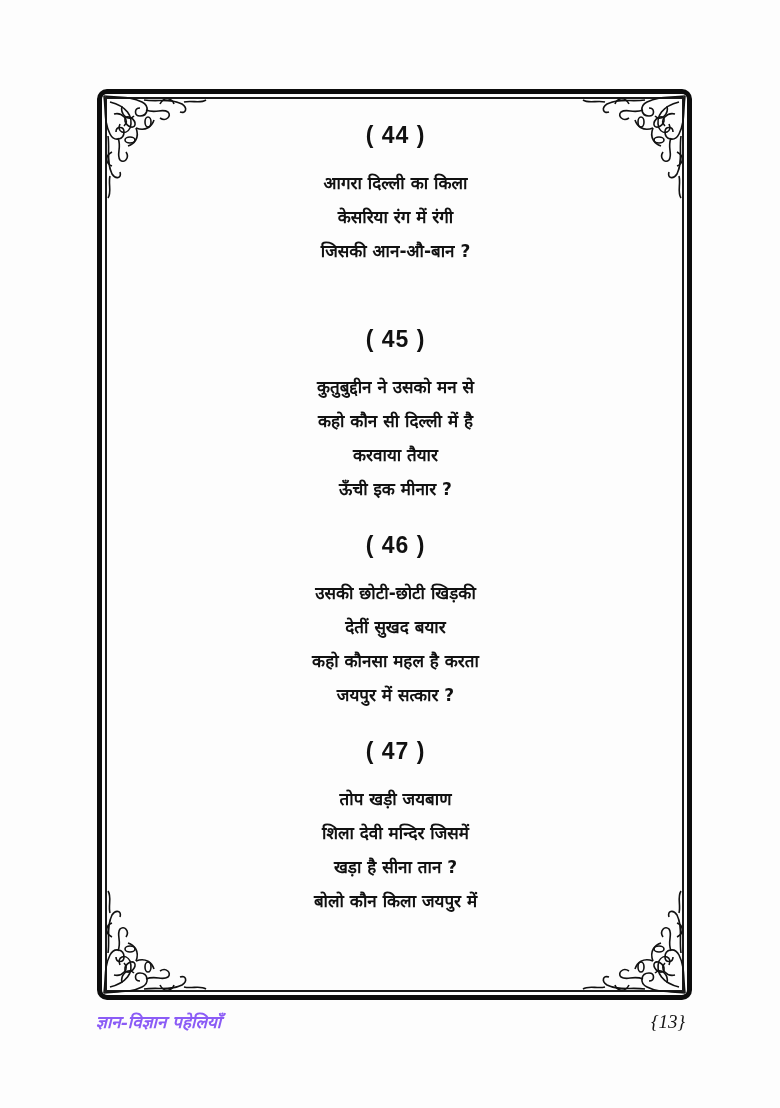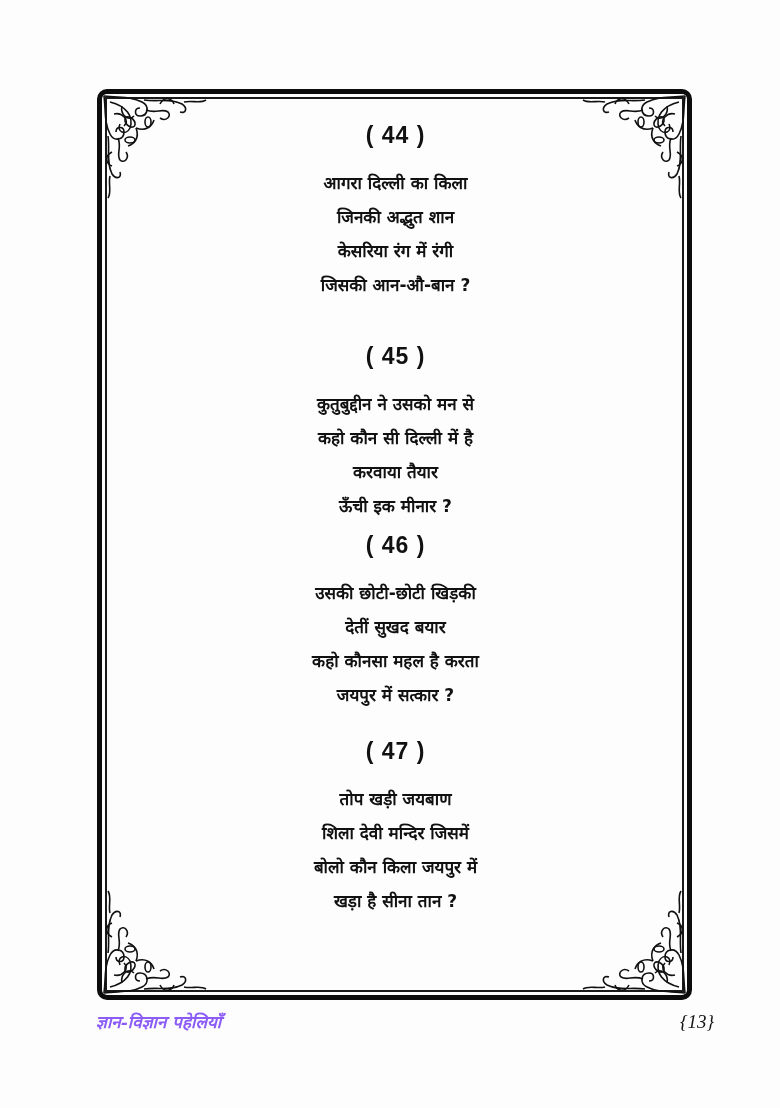--- a/index.html
+++ b/index.html
@@ -91,21 +91,20 @@
       font-size: 17px;
       color: #8b5cf6;
     }
     .footer-right {
       position: absolute;
       left: 651px; top: 1011px;
       font-family: "Liberation Serif", serif;
       font-style: italic;
       font-size: 19px;
       color: #151515;
-      margin-left: 29px;
     }
   </style>
 </head>
 <body>
 
 <div class="page">
 
   <div class="frame-outer"></div>
   <div class="frame-inner"></div>
 
@@ -197,27 +196,26 @@
       <path d="M12 60 C4 64 6 72 12 74"></path>
     </svg>
   </div>
 
   <div class="content">
 
     <div class="riddle" style="top:18px;">
       <div class="riddle-number">( 44 )</div>
       <div class="riddle-lines">
         <div class="riddle-line">आगरा दिल्ली का किला</div>
-        <div class="riddle-line">जिनकी अद्भुत शान</div>
         <div class="riddle-line">केसरिया रंग में रंगी</div>
         <div class="riddle-line">जिसकी आन-औ-बान  ?</div>
       </div>
     </div>
 
-    <div class="riddle" style="top:222px;margin-top:17px;">
+    <div class="riddle" style="top:222px;">
       <div class="riddle-number">( 45 )</div>
       <div class="riddle-lines">
         <div class="riddle-line">कुतुबुद्दीन ने उसको मन से</div>
         <div class="riddle-line">कहो कौन सी दिल्ली में है</div>
         <div class="riddle-line">करवाया तैयार</div>
         <div class="riddle-line">ऊँची इक मीनार  ?</div>
       </div>
     </div>
 
     <div class="riddle" style="top:428px;">
@@ -228,22 +226,22 @@
         <div class="riddle-line">कहो कौनसा महल है करता</div>
         <div class="riddle-line">जयपुर में सत्कार  ?</div>
       </div>
     </div>
 
     <div class="riddle" style="top:634px;">
       <div class="riddle-number">( 47 )</div>
       <div class="riddle-lines">
         <div class="riddle-line">तोप खड़ी जयबाण</div>
         <div class="riddle-line">शिला देवी मन्दिर जिसमें</div>
+        <div class="riddle-line">खड़ा है सीना तान  ?</div>
         <div class="riddle-line">बोलो कौन किला जयपुर में</div>
-        <div class="riddle-line">खड़ा है सीना तान  ?</div>
       </div>
     </div>
 
   </div>
 
   <div class="footer-left">ज्ञान-विज्ञान पहेलियाँ</div>
   <div class="footer-right">{13}</div>
 
 </div>
 

